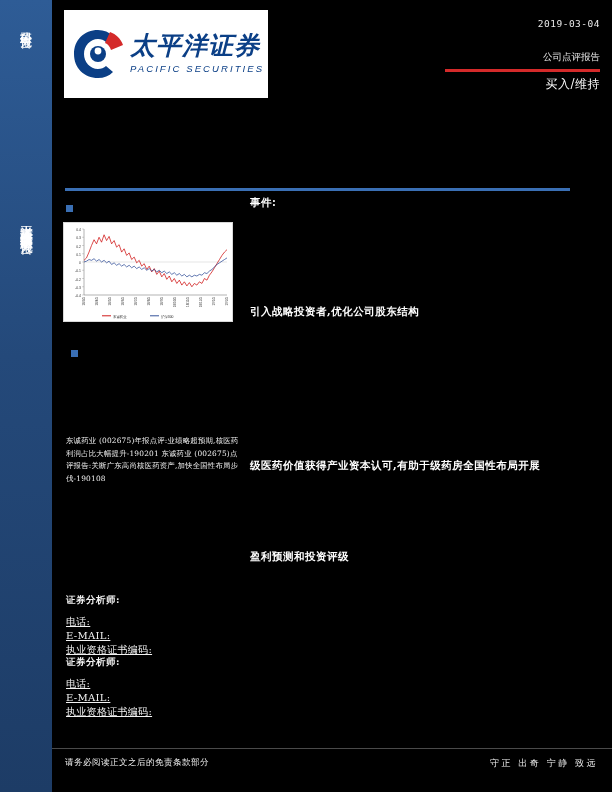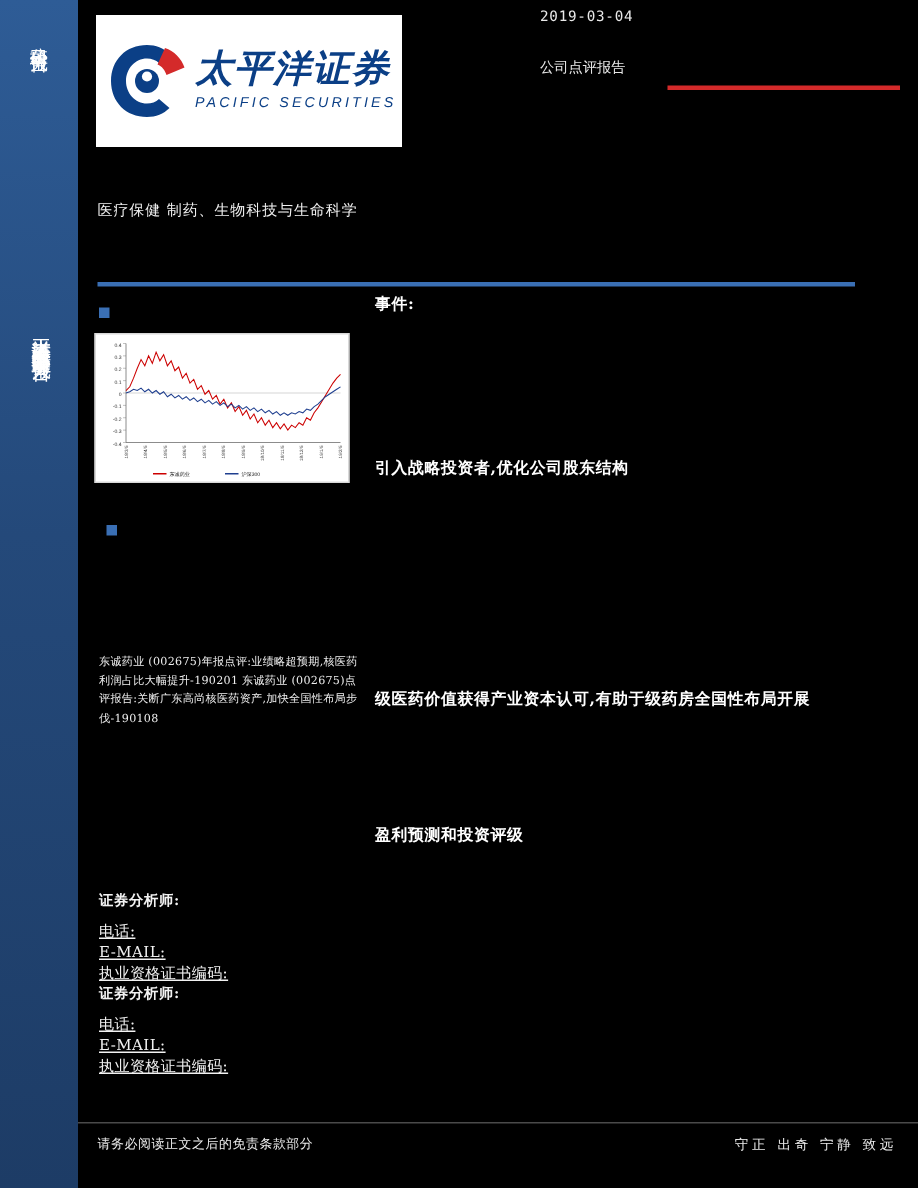--- a/index.html
+++ b/index.html
@@ -101,22 +101,23 @@
     font-size: 9.5px;
     color: #0b3f86;
     letter-spacing: 2.1px;
     line-height: 14px;
     margin-top: 2px;
   }
 
   .header-right {
     position: absolute;
     right: 12px;
-    top: 6px;
+    top: 18px;
     width: 240px;
+    text-align: right;
   }
   .header-date {
     font-family: "DejaVu Sans Mono", monospace;
     font-size: 9.5px;
     color: #e9e9e9;
     letter-spacing: 0.5px;
   }
   .header-type {
     font-family: "DejaVu Serif", serif;
     font-size: 9.5px;
@@ -285,23 +286,23 @@
     <div class="logo-text">
       <div class="logo-cn">太平洋证券</div>
       <div class="logo-en">PACIFIC SECURITIES</div>
     </div>
   </div>
 
   <div class="header-right">
     <div class="header-date">2019-03-04</div>
     <div class="header-type">公司点评报告</div>
     <div class="header-rule"></div>
-  </div>
-
-  <div class="industry">医疗保健 制药、生物科技与生命科学</div>
+    <div class="header-rating">买入/维持</div>
+  </div>
+
 
   <div class="divider"></div>
 
   <div class="bullet b1"></div>
   <div class="bullet b2"></div>
 
   <div class="r-title t-event">事件:</div>
   <div class="r-title t-intro">引入战略投资者,优化公司股东结构</div>
   <div class="r-title t-capital">级医药价值获得产业资本认可,有助于级药房全国性布局开展</div>
   <div class="r-title t-profit">盈利预测和投资评级</div>

